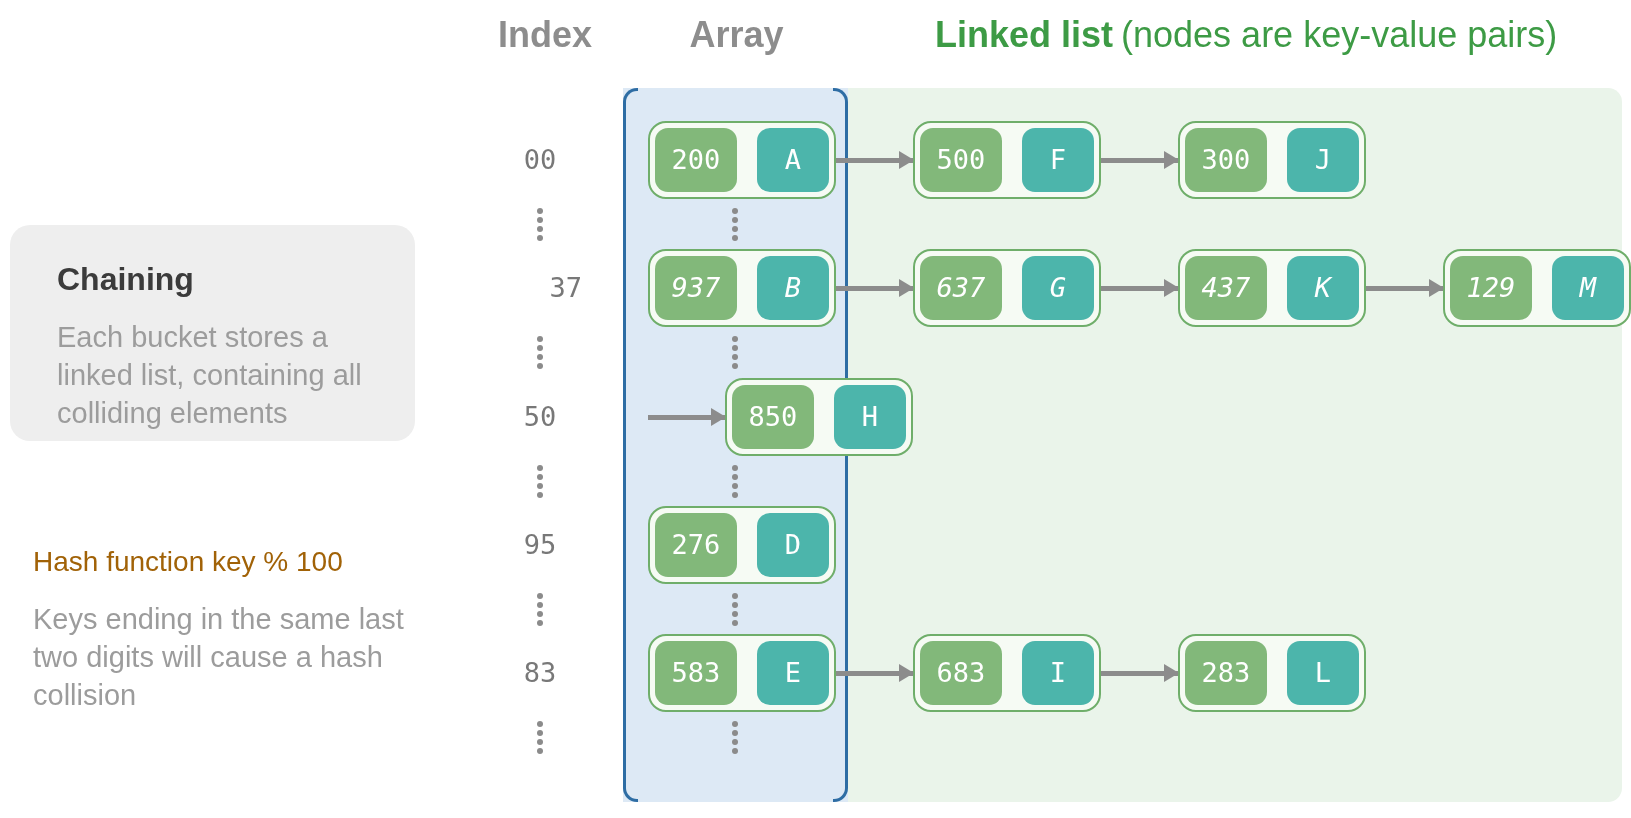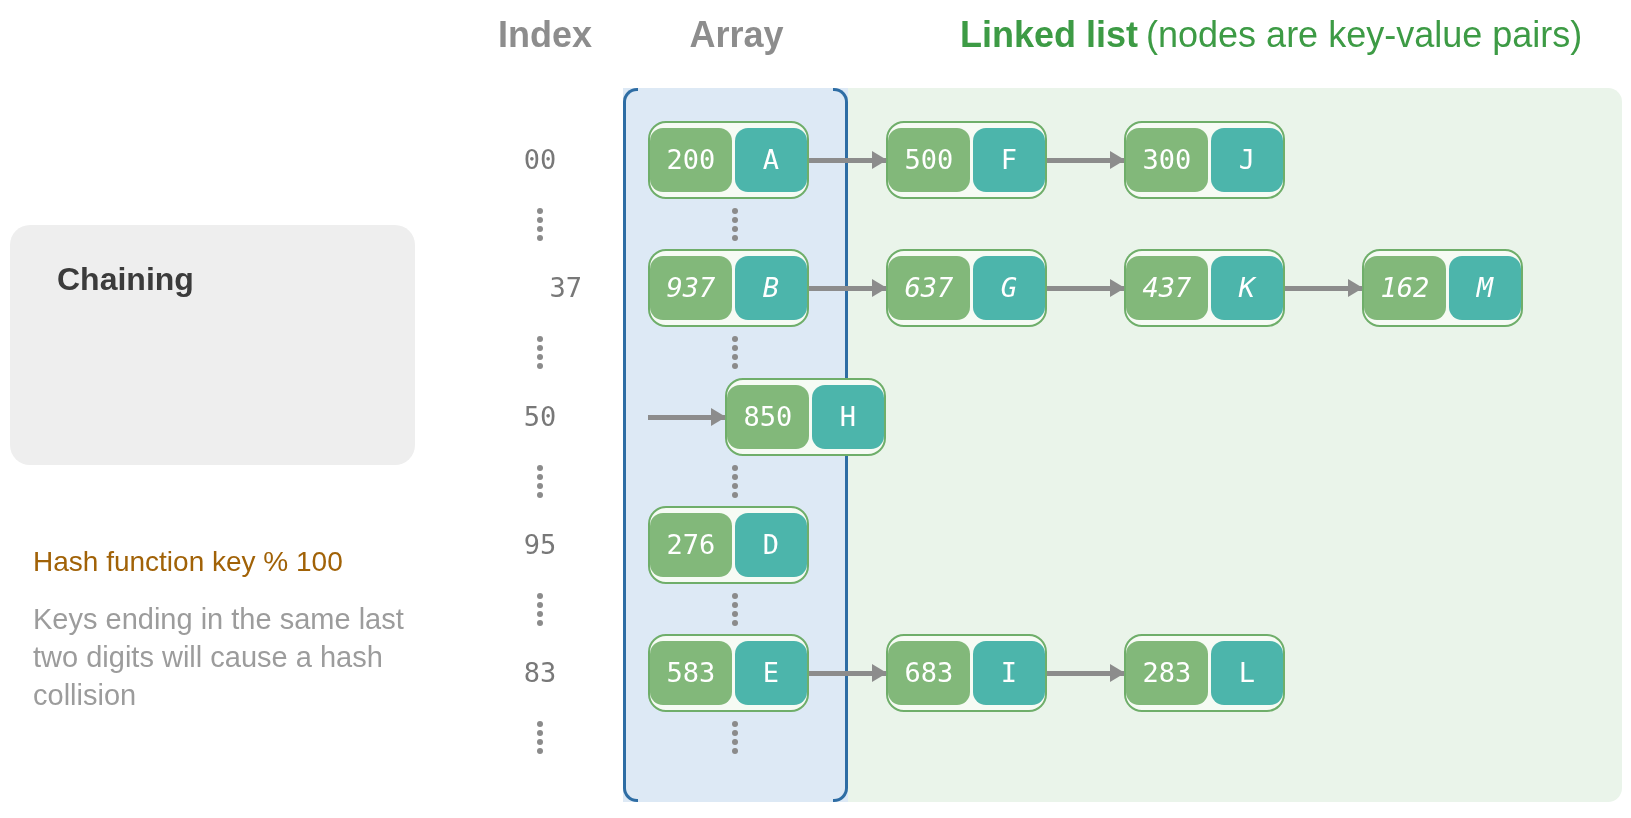--- a/index.html
+++ b/index.html
@@ -4,25 +4,25 @@
 <style>
   html,body{margin:0;padding:0;background:#ffffff;}
   .canvas{
     position:relative;width:1631px;height:818px;overflow:hidden;
     font-family:"Liberation Sans", sans-serif;background:#ffffff;
   }
   
   .hdr{position:absolute;top:14px;font-size:36px;font-weight:bold;color:var(--header-gray,#8d8d8d);}
   .hdr-index{left:465px;width:160px;text-align:center;}
   .hdr-array{left:624px;width:225px;text-align:center;}
-  .hdr-ll{left:935px;color:var(--header-green,#3d9b45);white-space:nowrap;margin-left:25px;}
+  .hdr-ll{left:935px;color:var(--header-green,#3d9b45);white-space:nowrap;}
   .hdr-ll .ll-note{font-weight:normal;margin-left:8px;}
   
   .card{
-    position:absolute;left:10px;top:225px;width:405px;height:240px;
+    position:absolute;left:10px;top:225px;width:405px;height:216px;
     background:#eeeeee;border-radius:20px;box-sizing:border-box;
     padding:36px 30px 0 47px;
   }
   .card-title{font-size:32px;font-weight:bold;color:#3b3b3b;}
   .card-body{margin-top:20px;font-size:29px;line-height:38px;color:#9c9c9c;max-width:330px;}
   .hash-fn{position:absolute;left:33px;top:546px;font-size:28px;color:#a16207;white-space:nowrap;}
   .hash-note{position:absolute;left:33px;top:600px;font-size:29px;line-height:38px;color:#9c9c9c;max-width:372px;}
   
   .array-bg{
     position:absolute;left:623px;top:88px;width:225px;height:714px;
@@ -42,22 +42,22 @@
     border-radius:0 14px 14px 0;
   }
   
   .idx{
     position:absolute;left:498px;width:84px;height:78px;line-height:78px;
     text-align:center;font-family:"DejaVu Sans Mono", monospace;
     font-size:27px;color:#787878;
   }
   .chain-row{position:absolute;left:648px;height:78px;display:flex;align-items:center;}
   .node{
-    box-sizing:border-box;height:78px;display:flex;align-items:center;gap:3px;
-    border:2px solid var(--node-border,#6fae6a);border-radius:18px;
+    box-sizing:border-box;height:78px;display:flex;align-items:center;gap:20px;
+    padding:5px;border:2px solid var(--node-border,#6fae6a);border-radius:18px;
     background:#f6fbf4;flex:0 0 auto;
   }
   .kbox,.vbox{
     height:64px;line-height:64px;text-align:center;border-radius:13px;
     font-family:"DejaVu Sans Mono", monospace;font-size:27px;color:#ffffff;
   }
   .kbox{width:82px;background:var(--key-green,#82b87a);}
   .vbox{width:72px;background:var(--value-teal,#4cb5ab);}
   .arrow{
     position:relative;width:77px;height:5px;flex:0 0 auto;
@@ -77,20 +77,21 @@
 <div class="canvas">
 
   <div class="hdr hdr-index">Index</div>
   <div class="hdr hdr-array">Array</div>
   <div class="hdr hdr-ll">
     <span class="ll-bold">Linked list</span><span class="ll-note">(nodes are key-value pairs)</span>
   </div>
 
   <div class="card">
     <div class="card-title">Chaining</div>
+    <div class="card-body">Each bucket stores a linked list, containing all colliding elements</div>
   </div>
   <div class="hash-fn">Hash function key % 100</div>
   <div class="hash-note">Keys ending in the same last two digits will cause a hash collision</div>
 
   <div class="array-bg"></div>
   <div class="ll-bg"></div>
   <div class="bracket bracket-left"></div>
   <div class="bracket bracket-right"></div>
 
   <div id="rows">
@@ -134,21 +135,21 @@
           <div class="kbox">637</div>
           <div class="vbox">G</div>
         </div>
         <div class="arrow"></div>
         <div class="node">
           <div class="kbox">437</div>
           <div class="vbox">K</div>
         </div>
         <div class="arrow"></div>
         <div class="node">
-          <div class="kbox">162</div>
+          <div class="kbox">129</div>
           <div class="vbox">M</div>
         </div>
       </div>
       <div class="dots" style="left: 536px; top: 336px;">
         <div class="dot"></div>
         <div class="dot"></div>
         <div class="dot"></div>
         <div class="dot"></div>
       </div>
       <div class="dots" style="left: 731px; top: 336px;">

